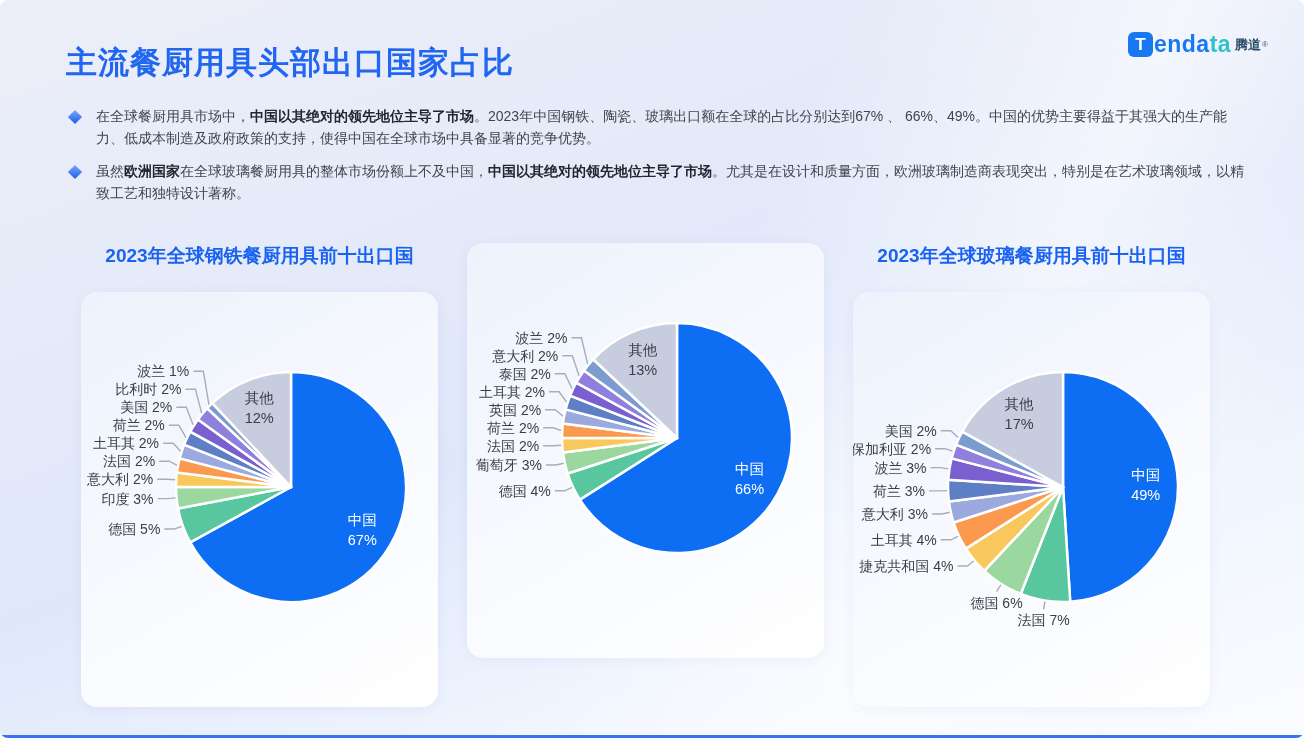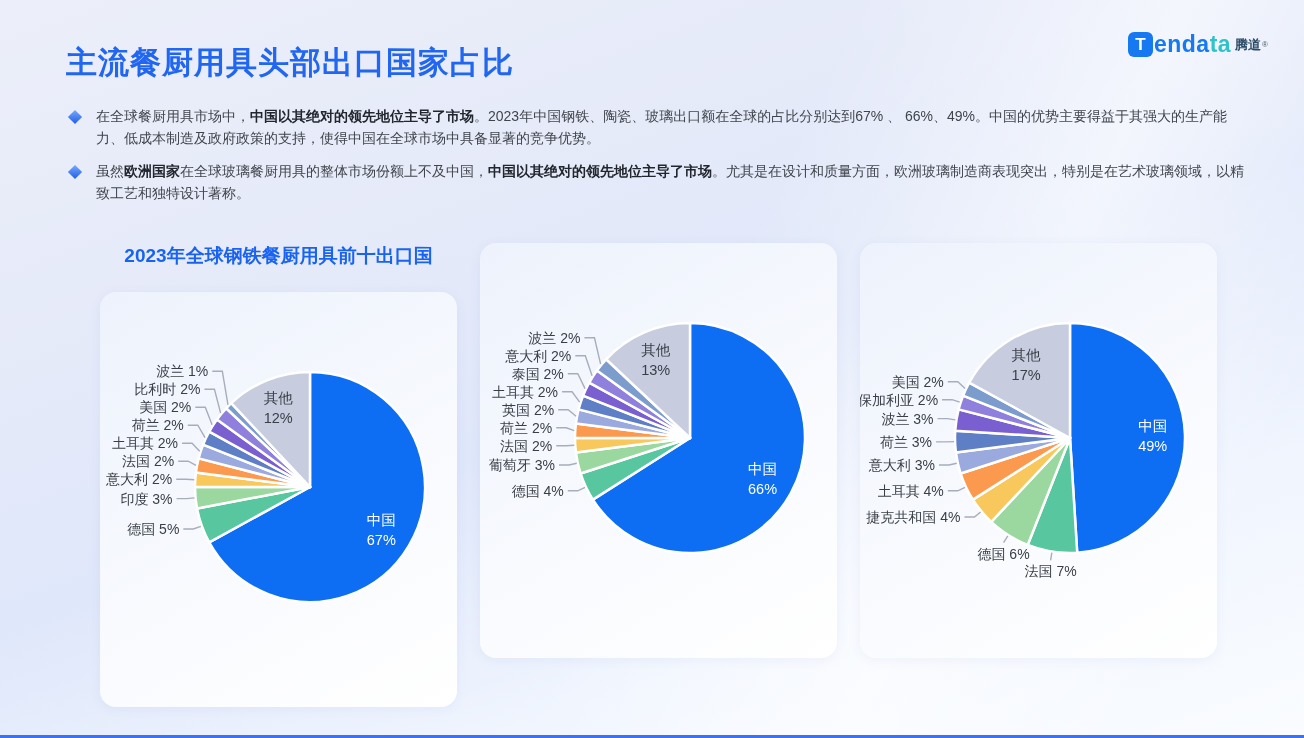--- a/index.html
+++ b/index.html
@@ -6,20 +6,21 @@
   html,body { width:1304px; height:738px; }
   body {
     font-family:"Liberation Sans","DejaVu Sans",sans-serif;
     overflow:hidden;
   }
   .page {
     position:relative; width:1304px; height:738px; overflow:hidden;
     background:
       linear-gradient(115deg, rgba(255,255,255,0) 52%, rgba(255,255,255,.6) 72%, rgba(255,255,255,0) 90%),
       linear-gradient(160deg,#eceff9 0%,#e5eaf9 32%,#dfe7fa 52%,#f0f5fe 76%,#fafcff 100%);
+    border-radius: 8px;
   }
   .main-title {
     position:absolute; left:66px; top:42px;
     font-size:31px; font-weight:bold; color:#2166f1; letter-spacing:1px;
   }
   .logo { position:absolute; top:31px; right:36px; display:flex; align-items:center; }
   .logo-icon {
     width:25px; height:25px; border-radius:6px; background:#1679f2;
     color:#fff; font-weight:bold; font-size:17px;
     display:flex; align-items:center; justify-content:center; margin-right:1px;
@@ -31,21 +32,21 @@
   .logo-reg { font-size:8px; color:#4a5a6a; vertical-align:top; margin-left:1px; }
   .bullets { position:absolute; left:66px; top:106px; width:1182px; }
   .bullet { position:relative; padding-left:30px; margin-bottom:12px;
     font-size:14px; line-height:1.55; color:#40454d; }
   .bullet b { color:#22262e; }
   .diamond {
     position:absolute; left:4px; top:6px; width:10px; height:10px;
     transform:rotate(45deg);
     background:linear-gradient(135deg,#7aa8fa,#1e5ee9);
   }
-  .charts { position:absolute; left:100px; top:243px; display:flex; gap:23px; }
+  .charts { position:absolute; left:81px; top:243px; display:flex; gap:29px; }
   .chart-col { width:357px; }
   .chart-title {
     text-align:center; font-size:19px; font-weight:bold; color:#1a63f0;
     height:34px; margin-bottom:15px;
   }
   .card {
     width:357px; height:415px; border-radius:16px;
     background:linear-gradient(150deg,#edf2fc 0%,#f8fafe 55%,#ffffff 100%);
     box-shadow:0 2px 12px rgba(80,100,180,.07);
   }
@@ -148,20 +149,21 @@
             <polyline points="105.04006191394166,145.60960217845178 97.8014454942135,130.78602442163495 87.8014454942135,130.78602442163495" fill="none" stroke="#a7adbb" stroke-width="1.4" class="pie-label"></polyline>
             <text x="83.8014454942135" y="135.78602442163495" text-anchor="end" font-size="14" fill="#3a3f47" class="pie-label">泰国 2%</text>
             <polyline points="112.0579606417662,132.84409178243646 105.30333723775007,112.78602442163495 95.30333723775007,112.78602442163495" fill="none" stroke="#a7adbb" stroke-width="1.4" class="pie-label"></polyline>
             <text x="91.30333723775007" y="117.78602442163495" text-anchor="end" font-size="14" fill="#3a3f47" class="pie-label">意大利 2%</text>
             <polyline points="120.62046383800835,121.05881718915212 114.45635789580203,94.78602442163495 104.45635789580203,94.78602442163495" fill="none" stroke="#a7adbb" stroke-width="1.4" class="pie-label"></polyline>
             <text x="100.45635789580203" y="99.78602442163495" text-anchor="end" font-size="14" fill="#3a3f47" class="pie-label">波兰 2%</text>
           </svg>
       </div>
     </div>
     <div class="chart-col">
+      <div class="chart-title">2023年全球玻璃餐厨用具前十出口国</div>
       <div class="card">
         <svg id="pie-2" xmlns="http://www.w3.org/2000/svg" viewBox="0 0 357 415">
             <path d="M 210 195 L 210 80 A 115 115 0 0 1 217.22090974587107 309.77307376925125 Z" fill="#0d6ef4" stroke="#ffffff" stroke-width="2.5" stroke-linejoin="round" class="pie-label"></path>
             <path d="M 210 195 L 217.22090974587107 309.77307376925125 A 115 115 0 0 1 167.6656764412621 301.92429587714895 Z" fill="#58c7a0" stroke="#ffffff" stroke-width="2.5" stroke-linejoin="round" class="pie-label"></path>
             <path d="M 210 195 L 167.6656764412621 301.92429587714895 A 115 115 0 0 1 131.27708281820082 278.8313921534624 Z" fill="#9ad8a0" stroke="#ffffff" stroke-width="2.5" stroke-linejoin="round" class="pie-label"></path>
             <path d="M 210 195 L 131.27708281820082 278.8313921534624 A 115 115 0 0 1 112.90228856726829 256.6200814225847 Z" fill="#f9c85c" stroke="#ffffff" stroke-width="2.5" stroke-linejoin="round" class="pie-label"></path>
             <path d="M 210 195 L 112.90228856726829 256.6200814225847 A 115 115 0 0 1 100.62850062605735 230.53695435311897 Z" fill="#fb9a4e" stroke="#ffffff" stroke-width="2.5" stroke-linejoin="round" class="pie-label"></path>
             <path d="M 210 195 L 100.62850062605735 230.53695435311897 A 115 115 0 0 1 95.90680934883504 209.41332185989492 Z" fill="#9aaadf" stroke="#ffffff" stroke-width="2.5" stroke-linejoin="round" class="pie-label"></path>
             <path d="M 210 195 L 95.90680934883504 209.41332185989492 A 115 115 0 0 1 95.22692623074877 187.77909025412893 Z" fill="#5e7ec5" stroke="#ffffff" stroke-width="2.5" stroke-linejoin="round" class="pie-label"></path>
             <path d="M 210 195 L 95.22692623074877 187.77909025412893 A 115 115 0 0 1 98.61293647020743 166.40066297604167 Z" fill="#7a5fd1" stroke="#ffffff" stroke-width="2.5" stroke-linejoin="round" class="pie-label"></path>

